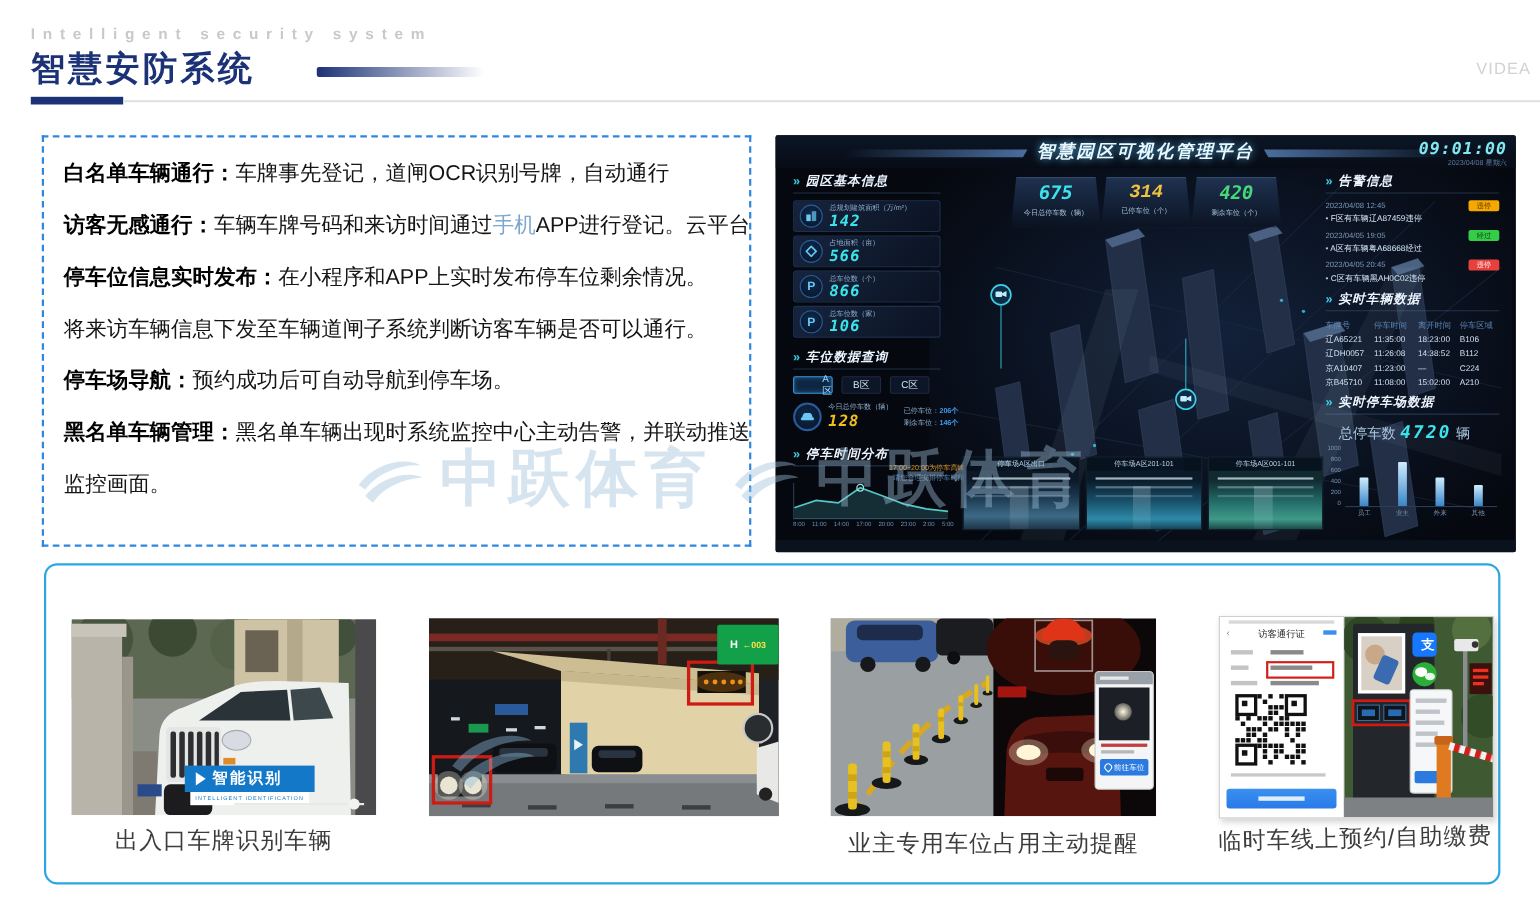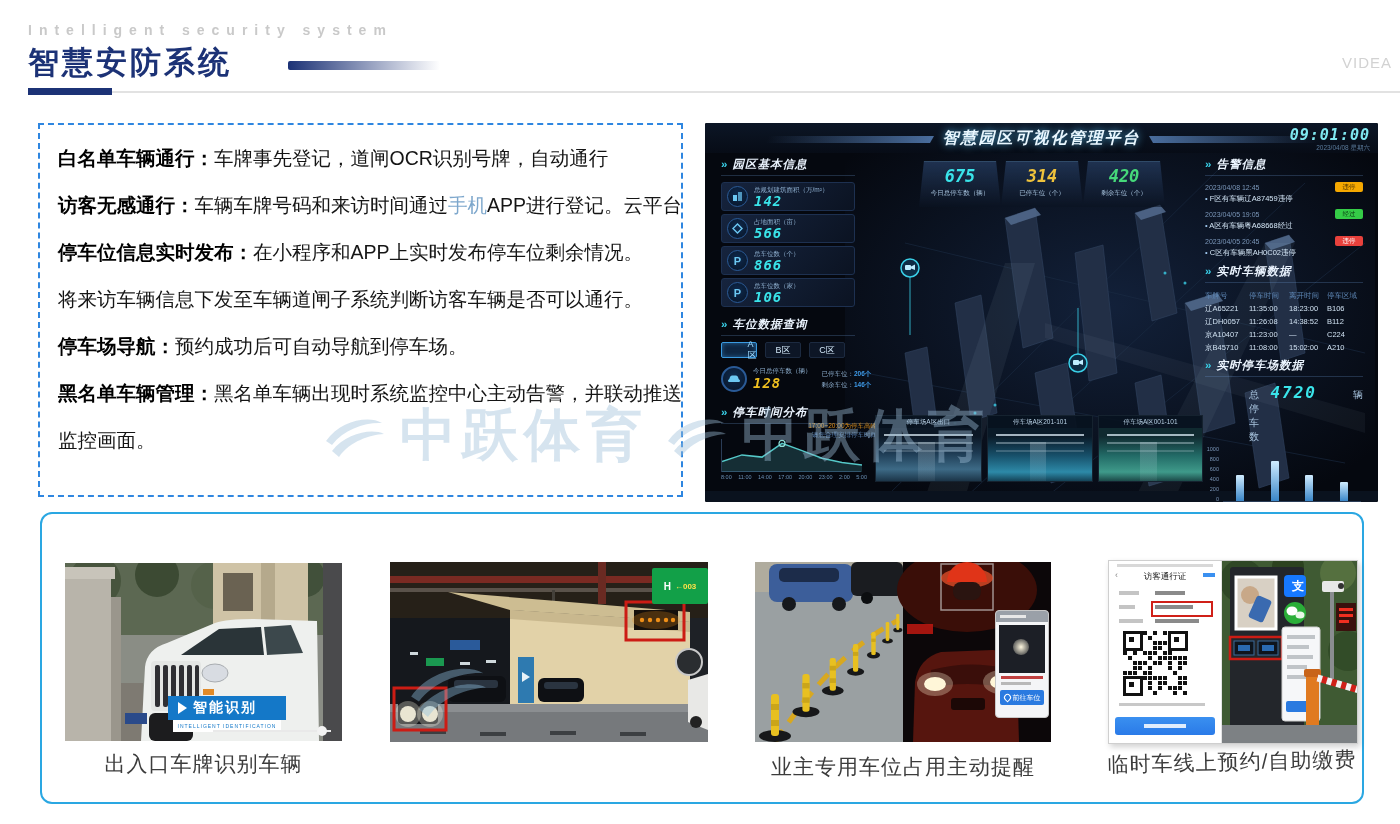--- a/index.html
+++ b/index.html
@@ -86,21 +86,21 @@
   .b-grn{background:#35cc47;color:#0a3a12;}
   .b-red{background:#e8413c;color:#fff;}
   .alert-text{font-size:7.5px;color:#d4e6f6;margin-top:2px;}
   .alert-text::before{content:"• ";color:#9fc8ee;}
 
   .vt{width:158px;margin-bottom:4px;}
   .vt-row{display:grid;grid-template-columns:44px 40px 38px 36px;font-size:7.5px;color:#cfe0f0;height:13px;align-items:center;}
   .vt-row.head{color:#5d86b4;}
 
   .lot-total{display:flex;align-items:baseline;gap:4px;margin:2px 0 2px 12px;}
-  .lt-lab,.lt-unit{font-size:10px;color:#a8c4de;margin-left:32px;}
+  .lt-lab,.lt-unit{font-size:13px;color:#a8c4de;}
   .lt-val{font-family:"DejaVu Sans Mono",monospace;font-style:italic;font-weight:bold;font-size:16px;color:#3ae4ea;letter-spacing:2px;}
 
   .rt-chart{position:relative;width:158px;height:66px;}
   #rt-ticks{position:absolute;left:0;top:0;height:56px;display:flex;flex-direction:column;justify-content:space-between;
       font-size:5.5px;color:#7a96b8;text-align:right;width:14px;}
   #rt-bars{position:absolute;left:18px;bottom:10px;width:138px;height:50px;display:flex;align-items:flex-end;
       justify-content:space-around;border-bottom:1px solid #2a3c56;}
   .rtb-col{position:relative;width:10px;display:flex;justify-content:center;}
   .rtb-bar{width:8px;background:linear-gradient(to bottom,#d0ecff,#3a86c8);border-radius:1px 1px 0 0;}
   .rtb-lab{position:absolute;top:100%;margin-top:2px;font-size:6px;color:#7a96b8;white-space:nowrap;left:50%;transform:translateX(-50%);}
@@ -329,21 +329,21 @@
           <div><span>剩余车位：</span><b>146个</b></div>
         </span>
       </div>
     </div>
 
     <div class="abs top-stat" style="left:214px;">
       <div class="ts-val" style="color:#3ae4ea;">675</div>
       <div class="ts-lab">今日总停车数（辆）</div>
     </div>
     <div class="abs top-stat" style="left:296px;">
-      <div class="ts-val" style="color:#eec23c;">314</div>
+      <div class="ts-val" style="color:#eec23c;font-family:Liberation Mono, monospace;">314</div>
       <div class="ts-lab">已停车位（个）</div>
     </div>
     <div class="abs top-stat" style="left:378px;">
       <div class="ts-val" style="color:#46d97a;">420</div>
       <div class="ts-lab">剩余车位（个）</div>
     </div>
 
     <div class="abs dcol-r">
       <div class="dz-h">告警信息</div>
 

